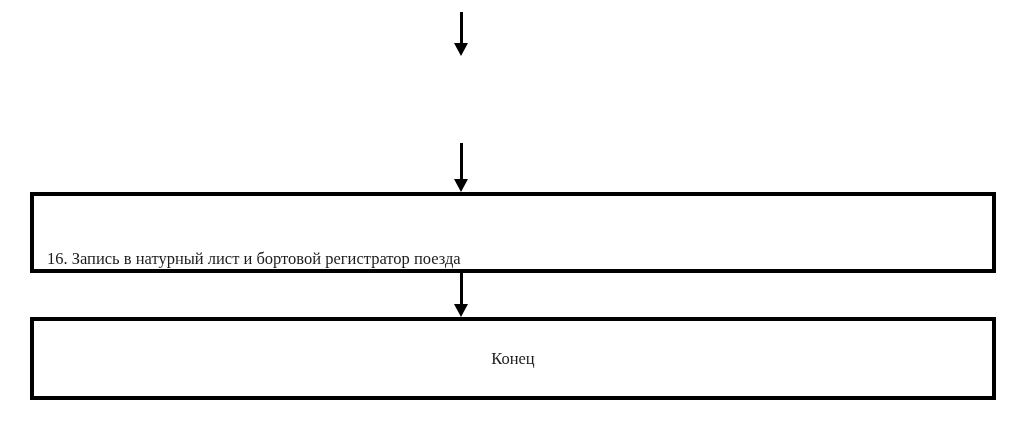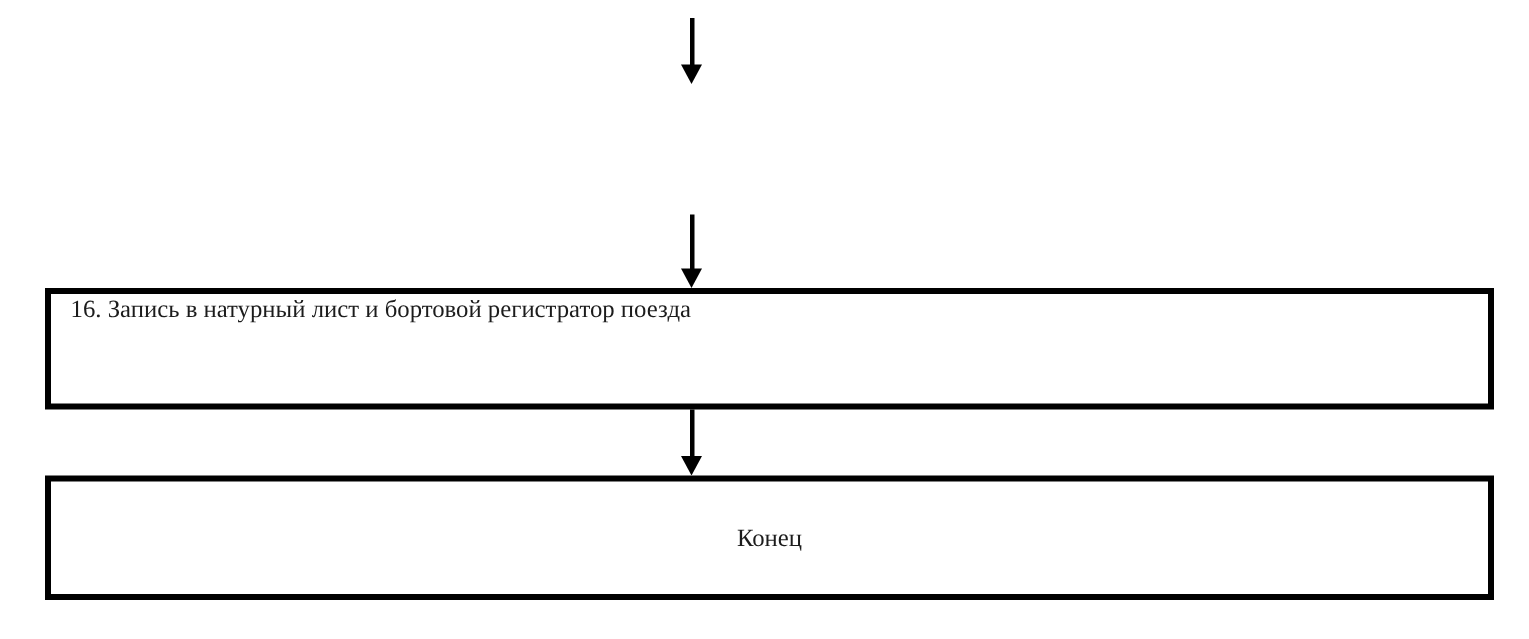--- a/index.html
+++ b/index.html
@@ -29,21 +29,21 @@
   .node-15 {
     top: 56px;
     height: 87px;
     padding: 19px 14px 0 13px;
     text-align: left;
   }
   .node-16 {
     top: 192px;
     height: 81px;
     display: flex;
-    align-items: flex-start;
+    align-items: flex-end;
     padding-left: 13px;
     text-align: left;
   }
   .node-end {
     top: 317px;
     height: 83px;
     display: flex;
     align-items: center;
     justify-content: center;
     text-align: center;

